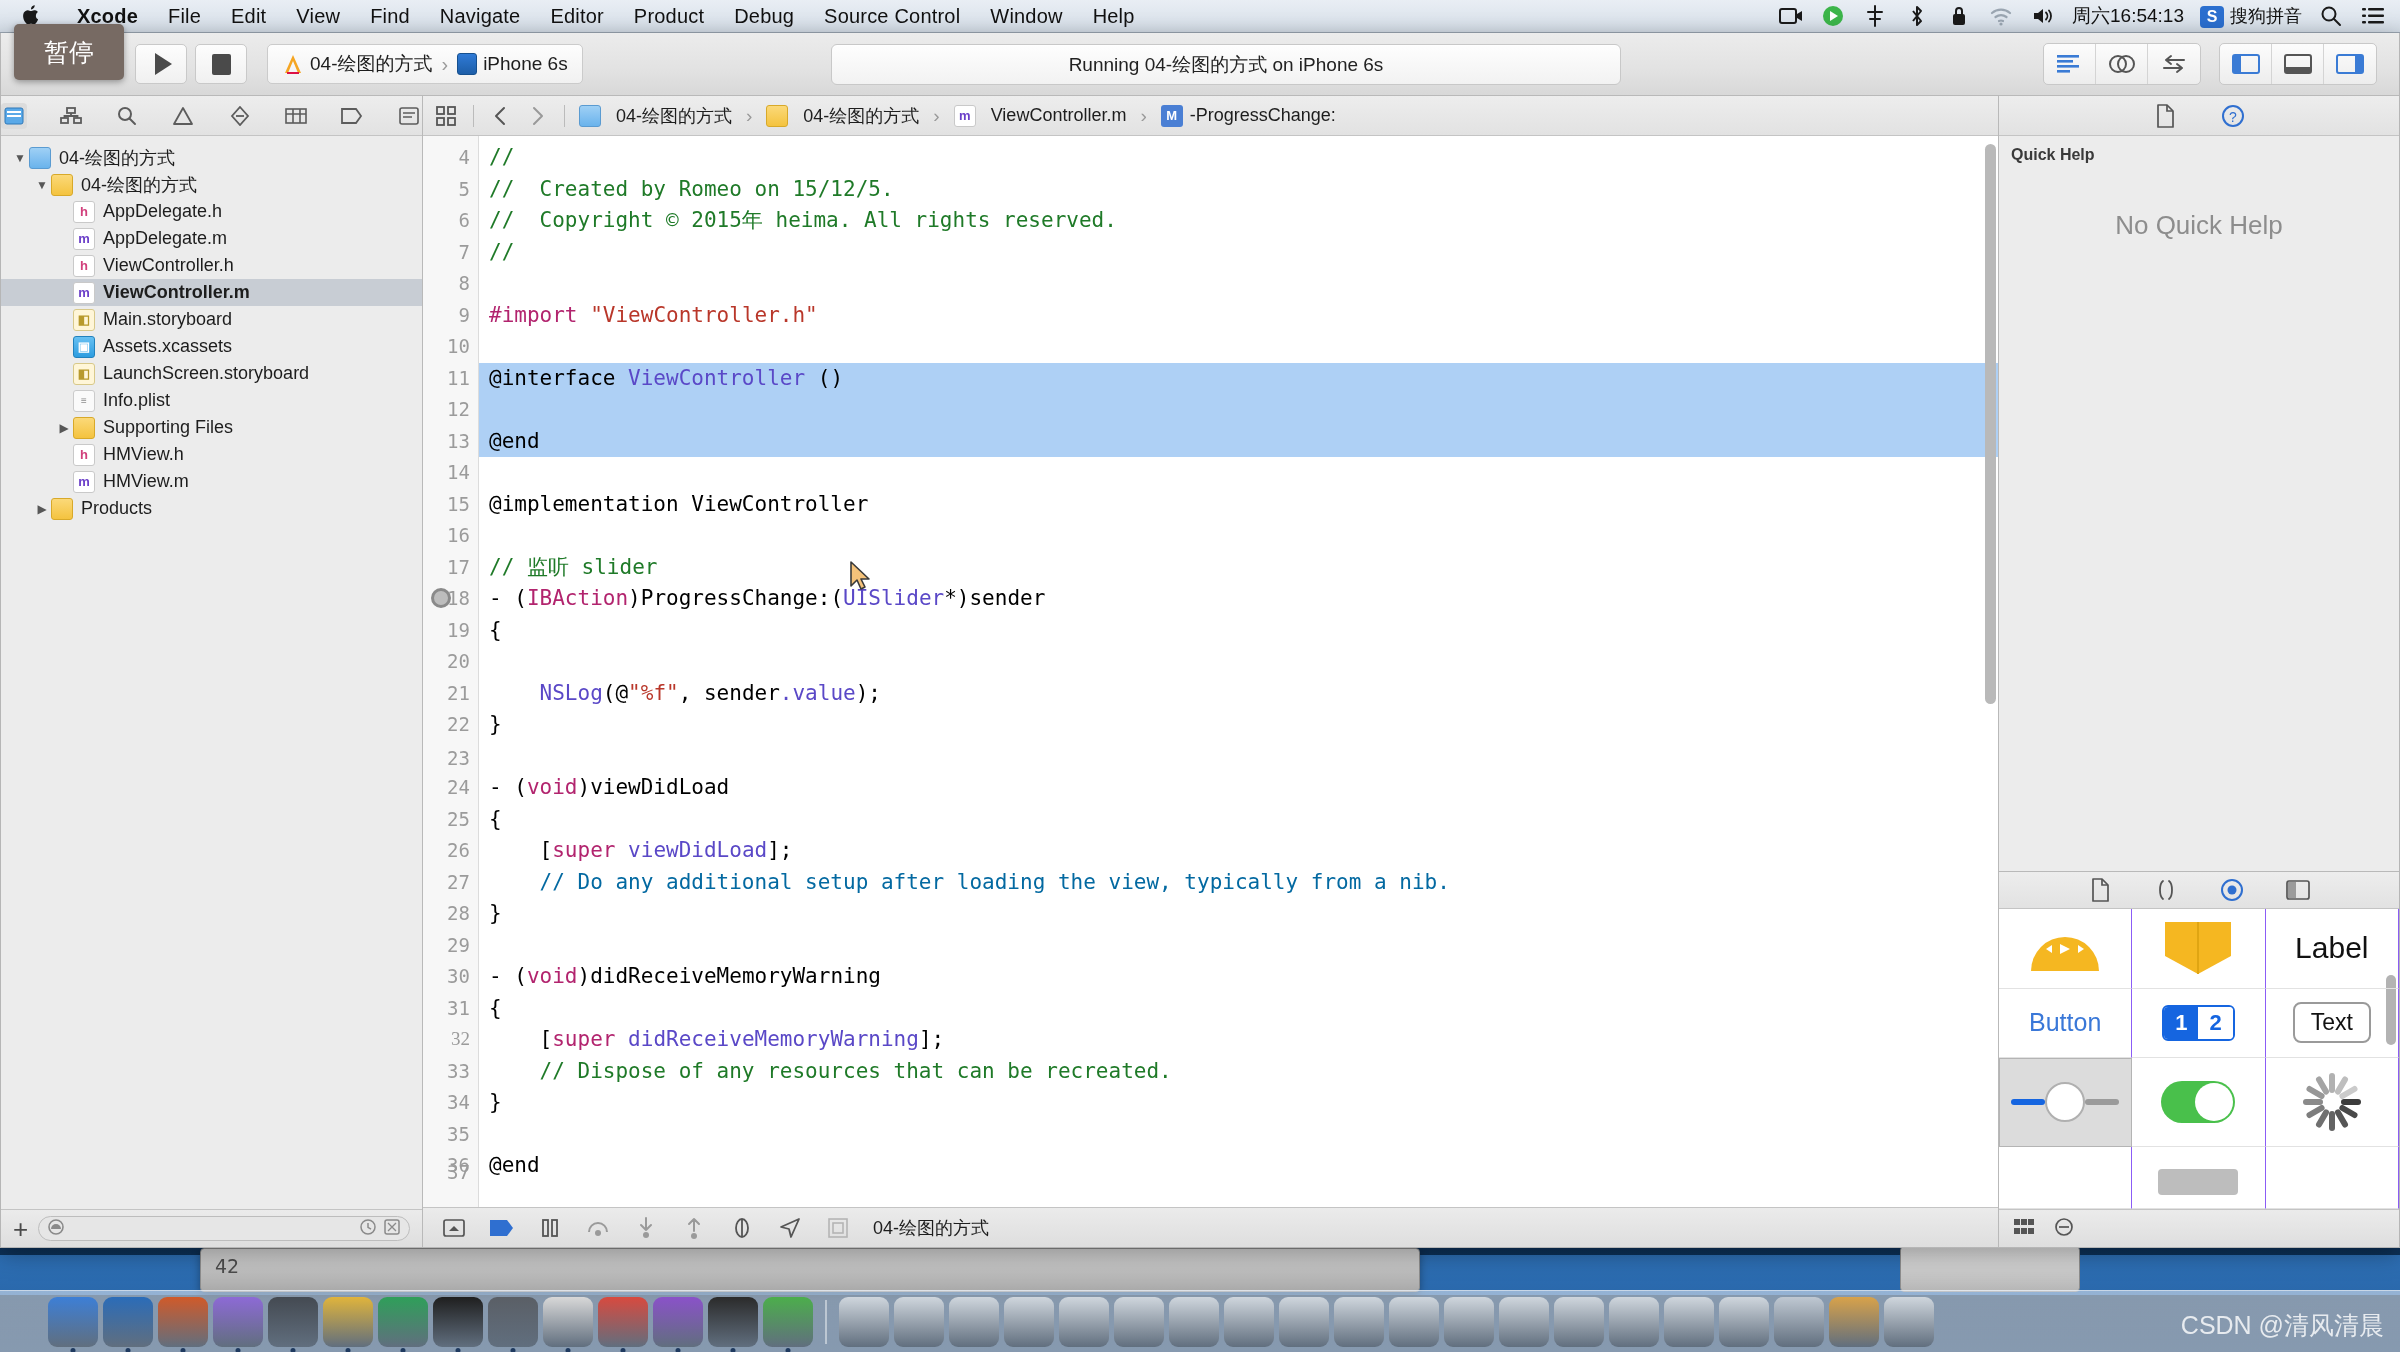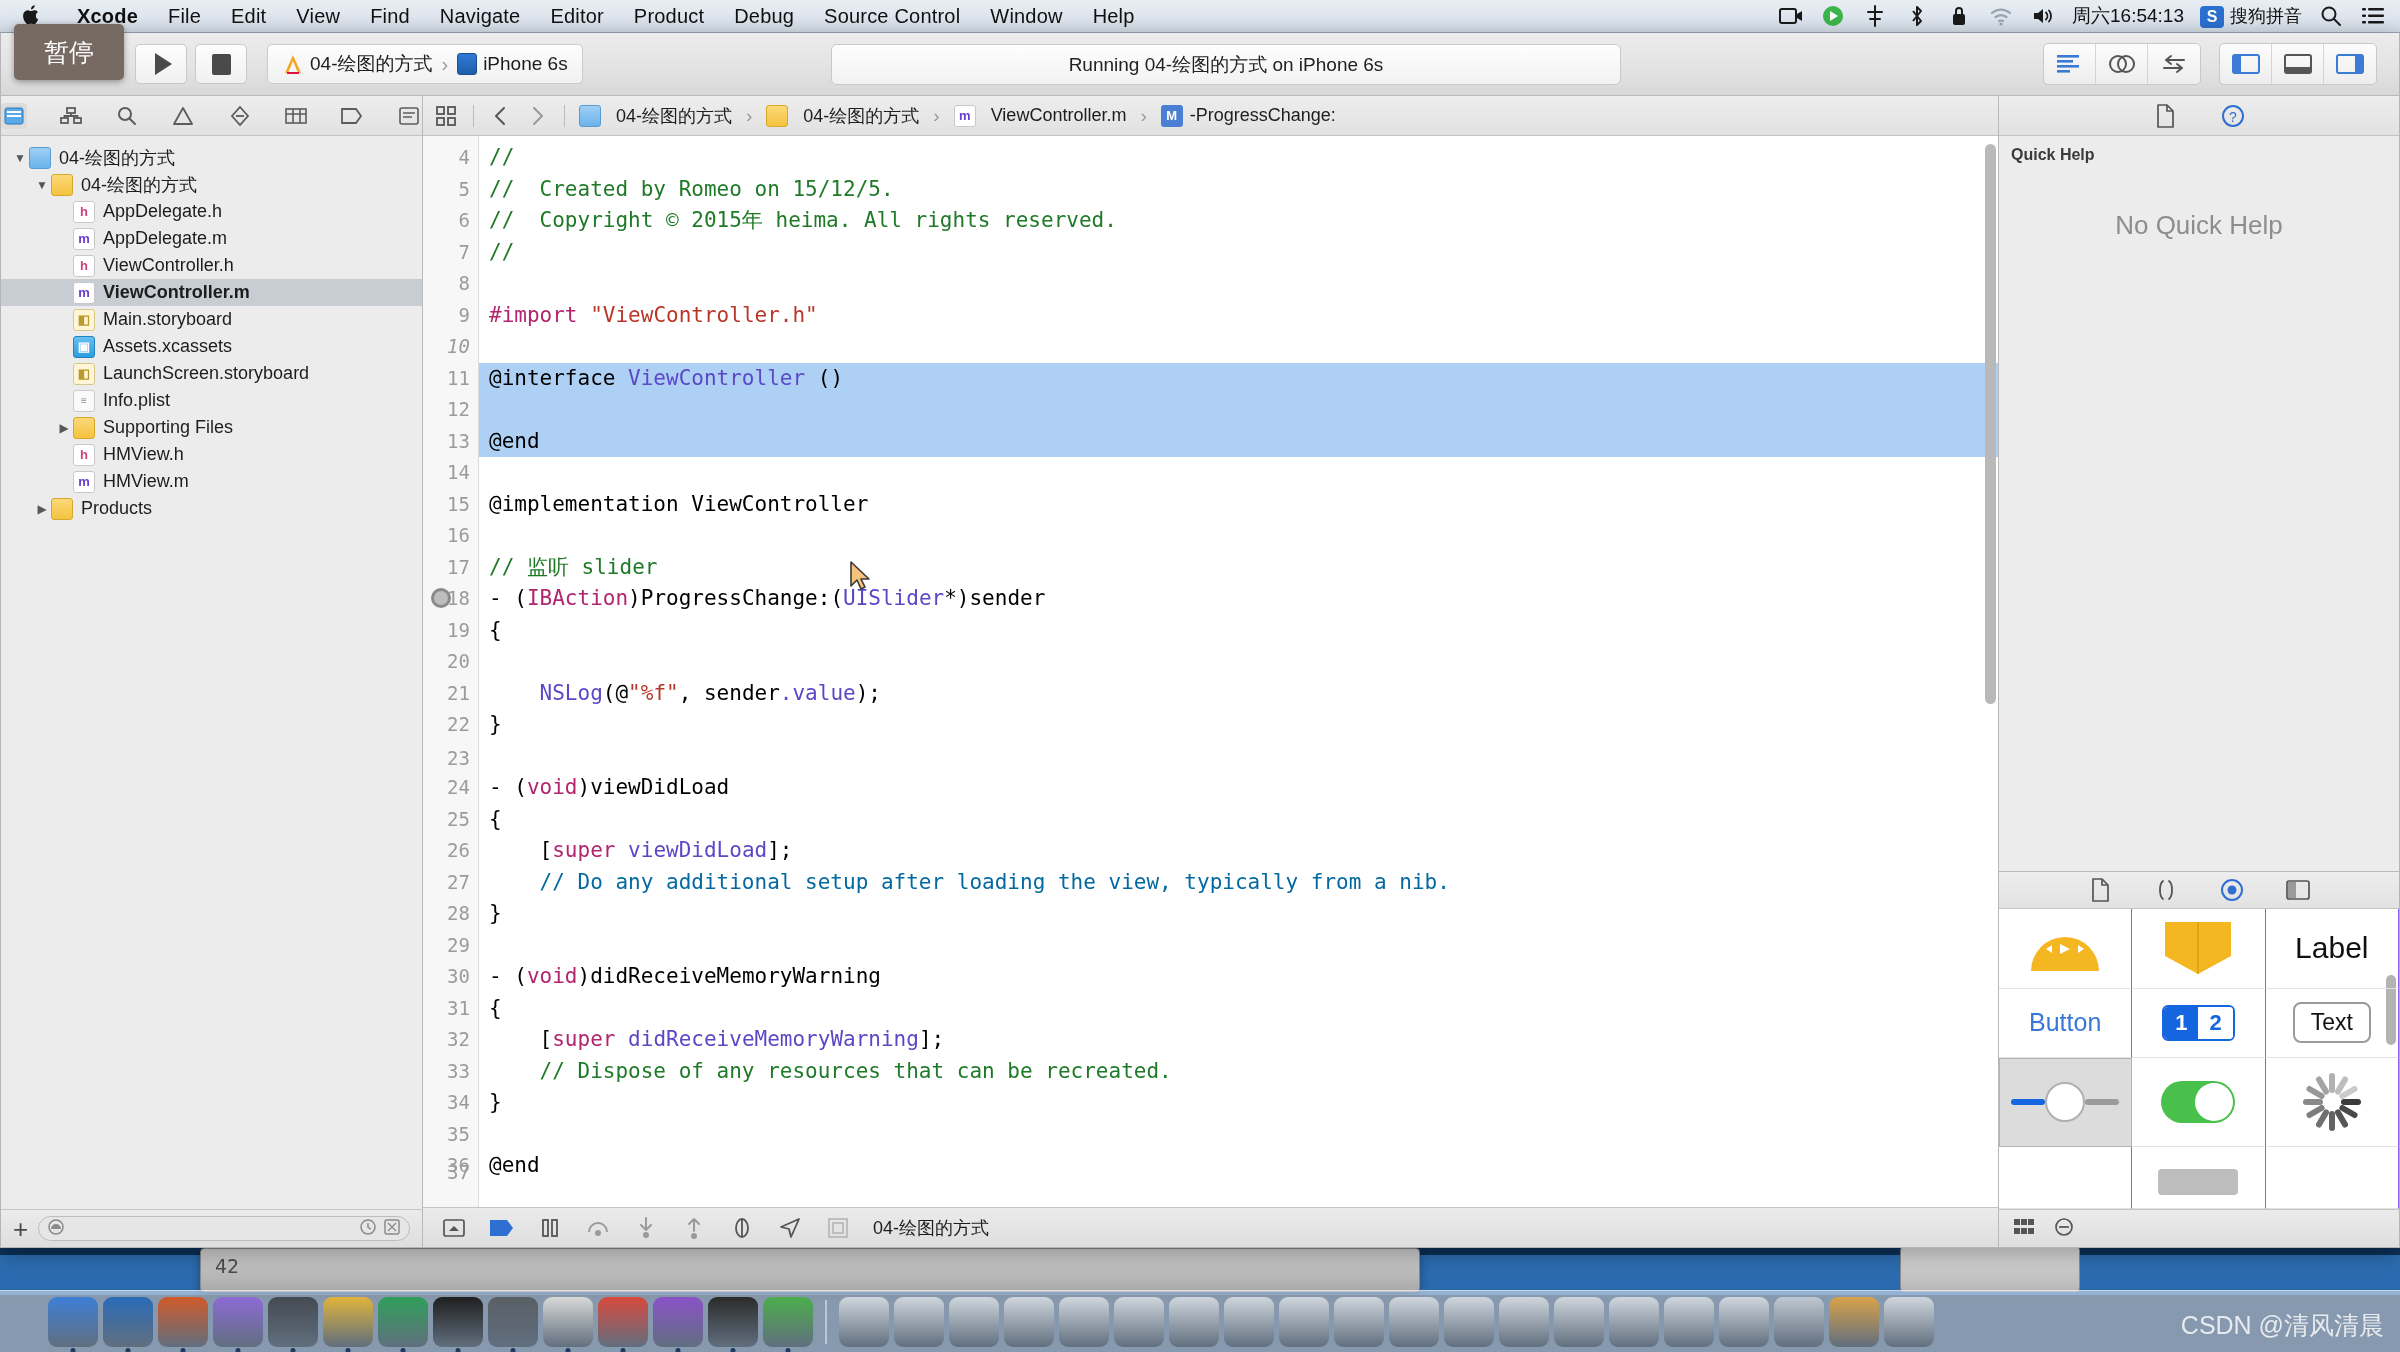--- a/index.html
+++ b/index.html
@@ -619,21 +619,21 @@
         </div>
 
         <div class="code-area">
           <div class="gutter" id="gutter">
               <span class="ln" style="top: 10px;">4</span>
               <span class="ln" style="top: 41.5px;">5</span>
               <span class="ln" style="top: 73px;">6</span>
               <span class="ln" style="top: 104.5px;">7</span>
               <span class="ln" style="top: 136px;">8</span>
               <span class="ln" style="top: 167.5px;">9</span>
-              <span class="ln" style="top: 199px; font-style: italic;">10</span>
+              <span class="ln" style="top: 199px;">10</span>
               <span class="ln" style="top: 230.5px;">11</span>
               <span class="ln" style="top: 262px;">12</span>
               <span class="ln" style="top: 293.5px;">13</span>
               <span class="ln" style="top: 325px;">14</span>
               <span class="ln" style="top: 356.5px;">15</span>
               <span class="ln" style="top: 388px;">16</span>
               <span class="ln" style="top: 419.5px;">17</span>
               <span class="ln" style="top: 451px;">18</span>
               <span class="bp" style="top: 452px;"></span>
               <span class="ln" style="top: 482.5px;">19</span>
@@ -642,21 +642,21 @@
               <span class="ln" style="top: 577px;">22</span>
               <span class="ln" style="top: 611px;">23</span>
               <span class="ln" style="top: 640px;">24</span>
               <span class="ln" style="top: 671.5px;">25</span>
               <span class="ln" style="top: 703px;">26</span>
               <span class="ln" style="top: 734.5px;">27</span>
               <span class="ln" style="top: 766px;">28</span>
               <span class="ln" style="top: 797.5px;">29</span>
               <span class="ln" style="top: 829px;">30</span>
               <span class="ln" style="top: 860.5px;">31</span>
-              <span class="ln" style="top: 892px;">32</span>
+              <span class="ln" style="top: 892px; font-family: Liberation Serif, serif;">32</span>
               <span class="ln" style="top: 923.5px;">33</span>
               <span class="ln" style="top: 955px;">34</span>
               <span class="ln" style="top: 986.5px;">35</span>
               <span class="ln" style="top: 1018px;">36</span>
               <span class="ln" style="top: 1025px;">37</span>
             </div>
           <div class="code-scroll">
             <div class="code-lines" id="code-lines">
                 <div class="hl-band" style="top: 226.5px; height: 94.5px;"></div>
                 <div class="cl" style="top: 6px;"><span style="color:#1f7a28">//</span></div>

